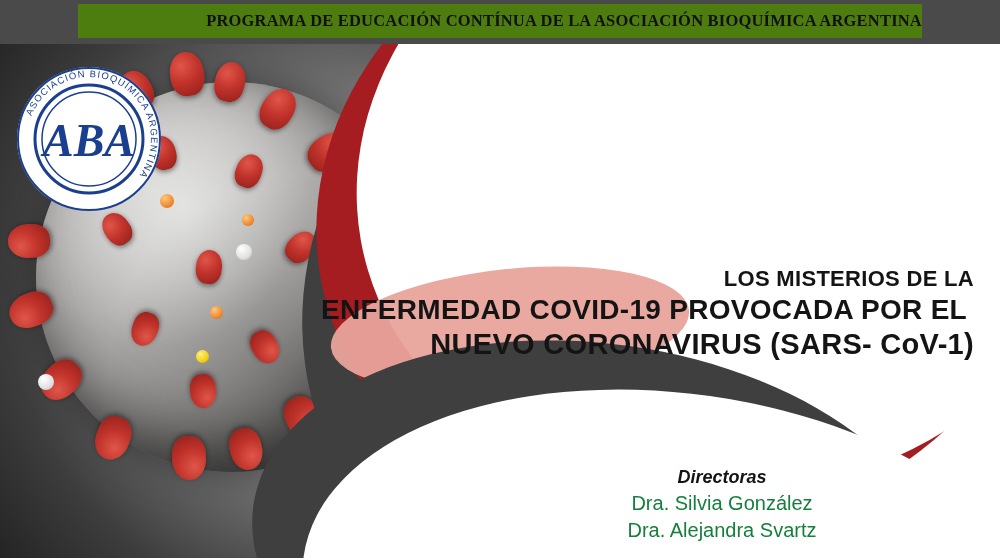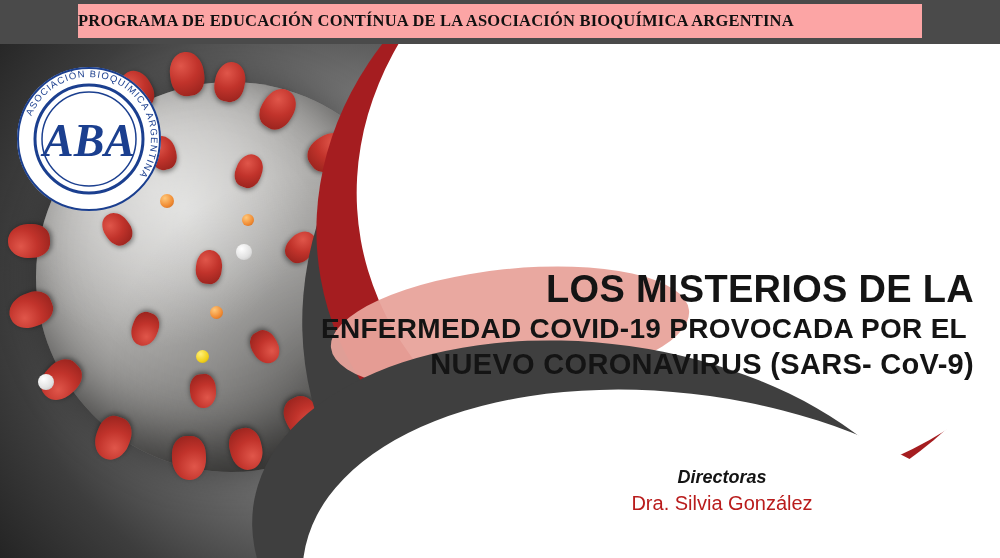--- a/index.html
+++ b/index.html
@@ -27,24 +27,24 @@
     height: 44px;
     background: #4a4a4a;
     border-bottom: 2px solid #ffffff;
   }
   .top-banner-inner {
     position: absolute;
     top: 4px;
     left: 78px;
     width: 844px;
     height: 34px;
-    background: #fca5a5;
+    background: #4d7c0f;
     display: flex;
     align-items: center;
-    justify-content: flex-start;
+    justify-content: flex-end;
   }
   .top-banner-text {
     font-family: "Liberation Serif", serif;
     font-weight: bold;
     font-size: 16.5px;
     letter-spacing: 0.2px;
     color: #111111;
     text-align: center;
     white-space: nowrap;
   }
@@ -208,21 +208,21 @@
     z-index: 6;
   }
   .title-line {
     font-family: "Liberation Sans", sans-serif;
     font-weight: bold;
     color: #141414;
     letter-spacing: 0.3px;
     line-height: 1.22;
     white-space: nowrap;
   }
-  .title-line-1 { font-size: 38px; text-align: right; }
+  .title-line-1 { font-size: 22px; text-align: right; }
   .title-line-2 { font-size: 28px; text-align: center; }
   .title-line-3 { font-size: 29px; }
 
   
   .directors {
     position: absolute;
     right: 28px;
     top: 423px;
     width: 500px;
     text-align: center;
@@ -232,21 +232,21 @@
     font-family: "Liberation Sans", sans-serif;
     font-style: italic;
     font-weight: bold;
     font-size: 18px;
     color: #141414;
     margin-bottom: 2px;
   }
   .director-name {
     font-family: "Liberation Sans", sans-serif;
     font-size: 20px;
-    color: #b91c1c;
+    color: #15803d;
     line-height: 1.35;
   }
 </style>
 </head>
 <body>
 
 <div class="page">
 
   <div class="top-banner">
     <div class="top-banner-inner">
@@ -312,22 +312,23 @@
         <text font-family="Liberation Sans, sans-serif" font-size="9.5" fill="#1b3f8f" letter-spacing="1.1">
           <textPath href="#abaRing" startOffset="6%">ASOCIACIÓN BIOQUÍMICA ARGENTINA</textPath>
         </text>
         <text x="75" y="92" text-anchor="middle" font-family="Liberation Serif, serif" font-size="46" font-weight="bold" font-style="italic" fill="#1b3f8f">ABA</text>
       </svg>
     </div>
 
     <div class="title-block">
       <div class="title-line title-line-1">LOS MISTERIOS DE LA</div>
       <div class="title-line title-line-2">ENFERMEDAD COVID-19 PROVOCADA POR EL</div>
-      <div class="title-line title-line-3">NUEVO CORONAVIRUS (SARS- CoV-9)</div>
+      <div class="title-line title-line-3">NUEVO CORONAVIRUS (SARS- CoV-1)</div>
     </div>
 
     <div class="directors">
       <div class="directors-heading">Directoras</div>
       <div class="director-name">Dra. Silvia González</div>
+      <div class="director-name">Dra. Alejandra Svartz</div>
     </div>
 
   </div>
 </div>
 
 </body></html>

